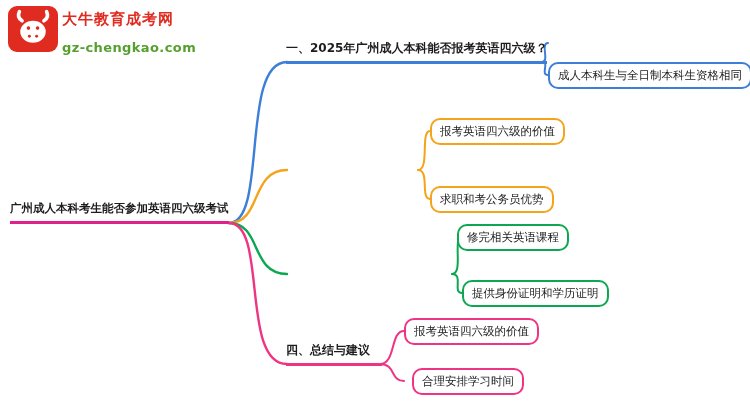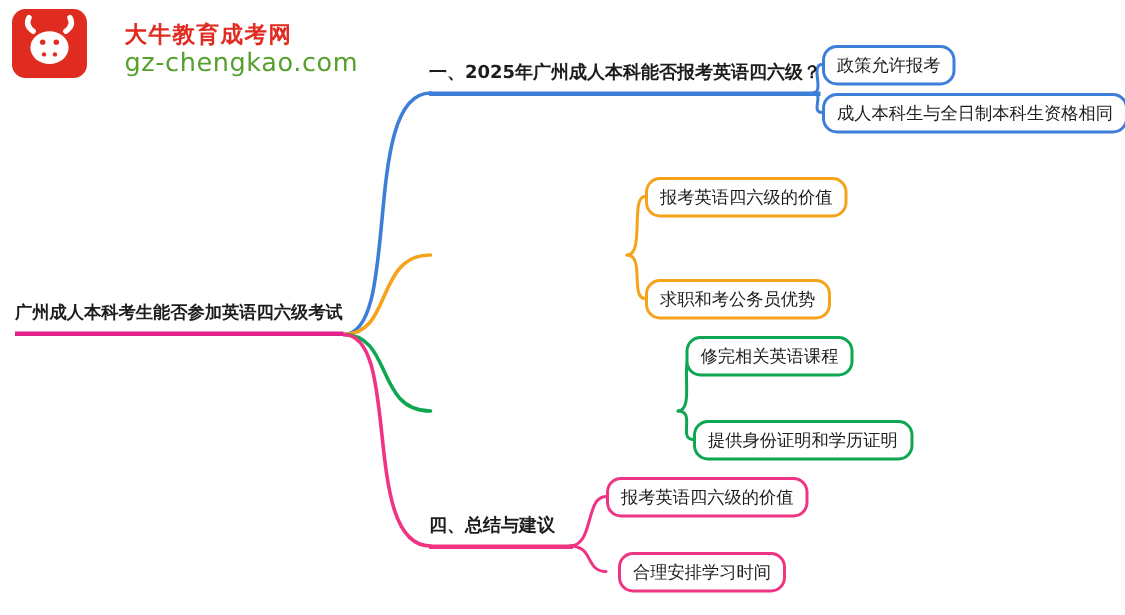--- a/index.html
+++ b/index.html
@@ -5,25 +5,25 @@
   html,body{margin:0;padding:0;background:#fff;}
   .stage{
     position:relative;width:750px;height:410px;background:#ffffff;
     font-family:"DejaVu Sans","Liberation Sans",sans-serif;overflow:hidden;
   }
   .connectors{position:absolute;left:0;top:0;width:750px;height:410px;}
   .connectors path{fill:none;stroke-width:2;stroke-linecap:round;}
   .connectors path.trunk{stroke-width:2.4;}
 
   
-  .logo{position:absolute;left:8px;top:6px;display:flex;gap:25px;align-items:flex-end;}
+  .logo{position:absolute;left:8px;top:6px;display:flex;gap:4px;align-items:flex-start;}
   .logo-badge{width:50px;height:46px;border-radius:9px;display:flex;align-items:center;justify-content:center;flex:0 0 auto;}
   .logo-text{display:flex;flex-direction:column;padding-top:4px;}
   .logo-brand{font-size:15px;font-weight:bold;letter-spacing:1px;line-height:18px;}
-  .logo-domain{font-size:17px;font-weight:normal;letter-spacing:.4px;margin-top:0;}
+  .logo-domain{font-size:13px;font-weight:bold;letter-spacing:.4px;margin-top:12px;}
 
   
   .root-node{
     position:absolute;left:10px;top:200px;max-width:225px;
     font-size:11.5px;font-weight:bold;color:#1d1d1d;line-height:16px;
     padding-bottom:5px;border-bottom:3px solid;white-space:nowrap;
   }
   .topic{
     position:absolute;font-size:12px;font-weight:bold;color:#1d1d1d;line-height:16px;
     padding-bottom:5px;border-bottom:3px solid;white-space:nowrap;
@@ -83,21 +83,20 @@
       <span class="logo-brand" style="color: rgb(224, 43, 32);">大牛教育成考网</span>
       <span class="logo-domain" style="color: rgb(85, 160, 46);">gz-chengkao.com</span>
     </div>
   </div>
 
   <div class="root-node" style="border-bottom-color: rgb(224, 33, 138);">广州成人本科考生能否参加英语四六级考试</div>
 
   <div class="topic topic-1" style="border-bottom-color: rgb(61, 126, 217);">一、2025年广州成人本科能否报考英语四六级？</div>
   <div class="topic topic-4" style="border-bottom-color: rgb(239, 52, 131);">四、总结与建议</div>
 
-  <div class="child b1c1" style="border-color: rgb(61, 126, 217);">政策允许报考</div>
   <div class="child b1c2" style="border-color: rgb(61, 126, 217);">成人本科生与全日制本科生资格相同</div>
   <div class="child b2c1" style="border-color: rgb(245, 163, 26);">报考英语四六级的价值</div>
   <div class="child b2c2" style="border-color: rgb(245, 163, 26);">求职和考公务员优势</div>
   <div class="child b3c1" style="border-color: rgb(12, 167, 80);">修完相关英语课程</div>
   <div class="child b3c2" style="border-color: rgb(12, 167, 80);">提供身份证明和学历证明</div>
   <div class="child b4c1" style="border-color: rgb(239, 52, 131);">报考英语四六级的价值</div>
   <div class="child b4c2" style="border-color: rgb(239, 52, 131);">合理安排学习时间</div>
 
 </div>
 

